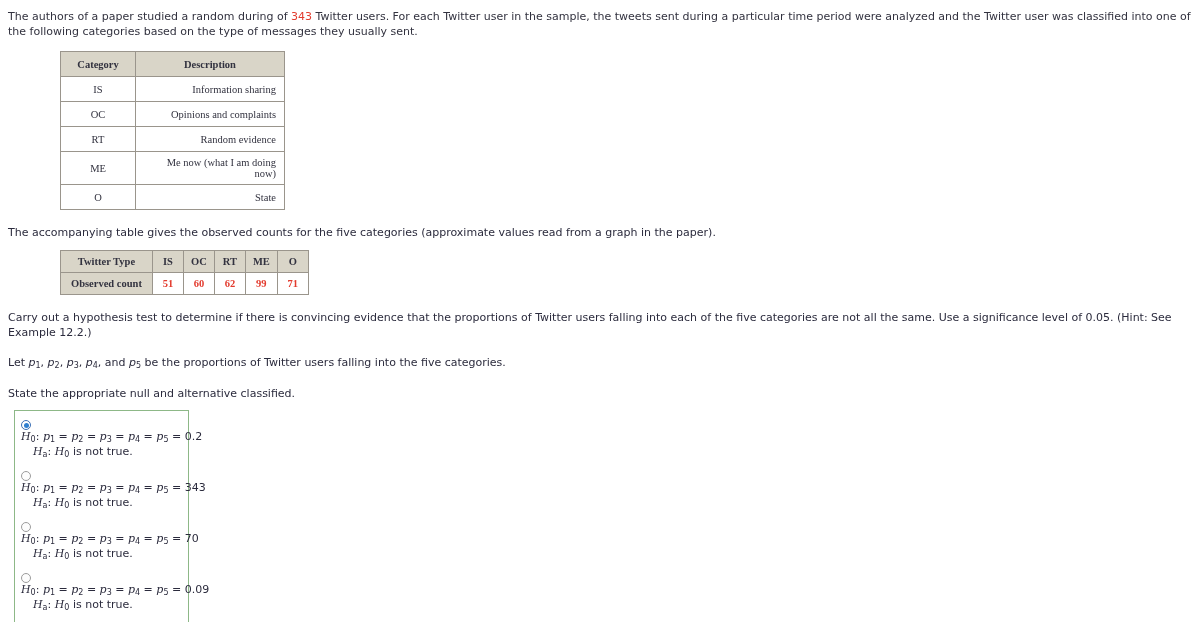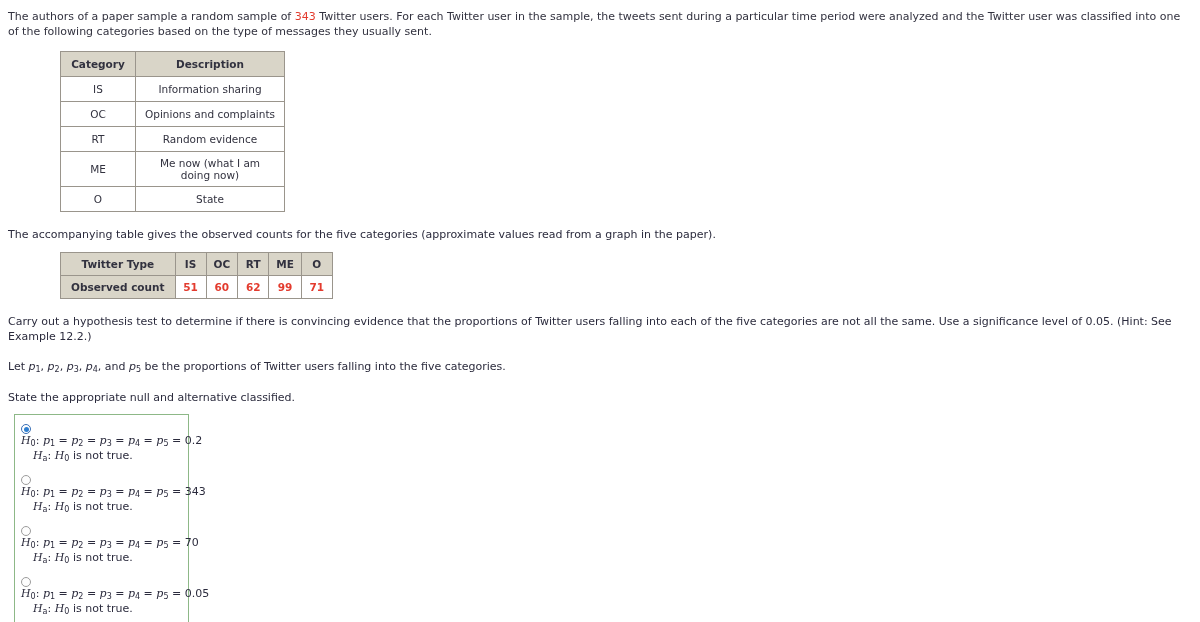--- a/index.html
+++ b/index.html
@@ -23,21 +23,21 @@
   p.intro {
     margin: 3px 0 0 0;
     line-height: 15px;
     font-size: 11px;
     color: #32323f;
     max-width: 1185px;
   }
   .red { color: #e33b2e; }
 
   
-  .tbl-wrap { margin: 12px 0 0 52px; }
+  .tbl-wrap { margin: 12px 0 0 52px; font-family: Liberation Serif, serif; }
   table.data {
     border-collapse: collapse;
     border: 1px solid #9a958c;
     background: #ffffff;
   }
   table.data th {
     background: #d9d5c8;
     border: 1px solid #9a958c;
     font-size: 10.5px;
     font-weight: bold;
@@ -50,21 +50,21 @@
     border: 1px solid #9a958c;
     font-size: 10.5px;
     padding: 5px 8px;
     color: #32323f;
   }
   table.cat td.cat-name {
     text-align: center;
     width: 58px;
   }
   table.cat td.cat-desc {
-    text-align: center;
+    text-align: right;
     width: 132px;
   }
   table.cat th.th-cat { width: 58px; }
   table.cat th.th-desc { width: 132px; }
   table.cat td, table.cat th { height: 14px; }
 
   table.counts th.rowhdr,
   table.counts td.rowhdr {
     background: #d9d5c8;
     font-weight: bold;
@@ -143,21 +143,21 @@
     line-height: 1;
     transform: skewX(-8deg);
   }
   .math-i { font-style: italic; font-family: "DejaVu Serif", "Liberation Serif", serif; }
 </style>
 </head>
 <body>
 
 <div class="page">
 
-  <p class="intro"><span>The authors of a paper sample a random sample of </span><span class="red">343</span><span> Twitter users. For each Twitter user in the sample, the tweets sent during a particular time period were analyzed and the Twitter user was classified into one of the following categories based on the type of messages they usually sent.</span></p>
+  <p class="intro"><span>The authors of a paper studied a random during of </span><span class="red">343</span><span> Twitter users. For each Twitter user in the sample, the tweets sent during a particular time period were analyzed and the Twitter user was classified into one of the following categories based on the type of messages they usually sent.</span></p>
 
   <div class="tbl-wrap">
     <table class="data cat">
       <thead>
         <tr>
           <th class="th-cat">Category</th>
           <th class="th-desc">Description</th>
         </tr>
       </thead>
       <tbody>
@@ -238,21 +238,21 @@
       <span class="radio-mark"></span>
       <span class="hyp-lines">
         <span class="ln1"><span class="math-i">H</span><sub>0</sub>:&nbsp;<span class="math-i">p</span><sub>1</sub> = <span class="math-i">p</span><sub>2</sub> = <span class="math-i">p</span><sub>3</sub> = <span class="math-i">p</span><sub>4</sub> = <span class="math-i">p</span><sub>5</sub> = <span>70</span></span><br>
         <span class="ln2"><span class="math-i">H</span><sub>a</sub>: <span class="math-i">H</span><sub>0</sub> <span>is not true.</span></span>
       </span>
     </label>
 
     <label class="radio-opt">
       <span class="radio-mark"></span>
       <span class="hyp-lines">
-        <span class="ln1"><span class="math-i">H</span><sub>0</sub>:&nbsp;<span class="math-i">p</span><sub>1</sub> = <span class="math-i">p</span><sub>2</sub> = <span class="math-i">p</span><sub>3</sub> = <span class="math-i">p</span><sub>4</sub> = <span class="math-i">p</span><sub>5</sub> = <span>0.05</span></span><br>
+        <span class="ln1"><span class="math-i">H</span><sub>0</sub>:&nbsp;<span class="math-i">p</span><sub>1</sub> = <span class="math-i">p</span><sub>2</sub> = <span class="math-i">p</span><sub>3</sub> = <span class="math-i">p</span><sub>4</sub> = <span class="math-i">p</span><sub>5</sub> = <span>0.09</span></span><br>
         <span class="ln2"><span class="math-i">H</span><sub>a</sub>: <span class="math-i">H</span><sub>0</sub> <span>is not true.</span></span>
       </span>
     </label>
 
     <label class="radio-opt">
       <span class="radio-mark"></span>
       <span class="hyp-lines">
         <span class="ln1"><span class="math-i">H</span><sub>0</sub>:&nbsp;<span class="math-i">p</span><sub>1</sub> = <span class="math-i">p</span><sub>2</sub> = <span class="math-i">p</span><sub>3</sub> = <span class="math-i">p</span><sub>4</sub> = <span class="math-i">p</span><sub>5</sub> = <span>0.5</span></span><br>
         <span class="ln2"><span class="math-i">H</span><sub>a</sub>: <span class="math-i">H</span><sub>0</sub> <span>is not true.</span></span>
       </span>

